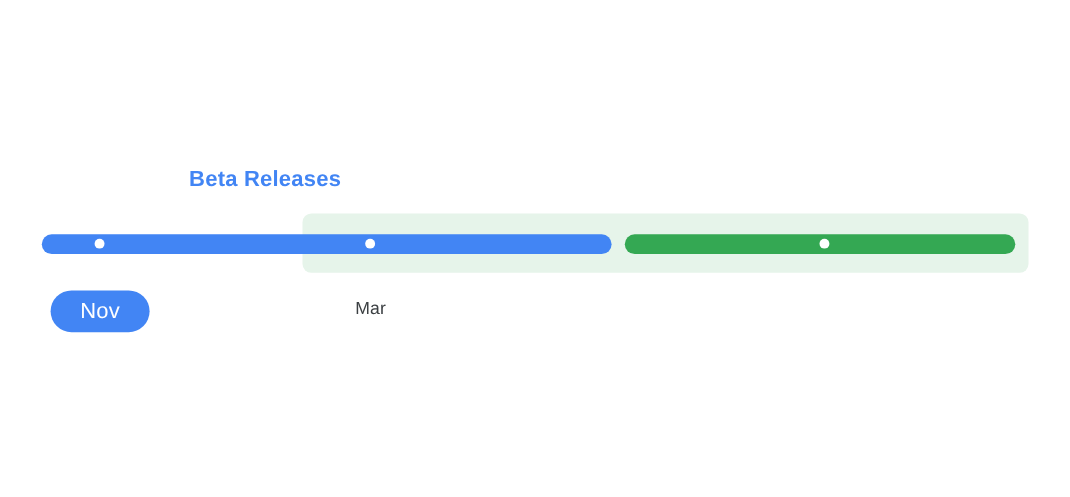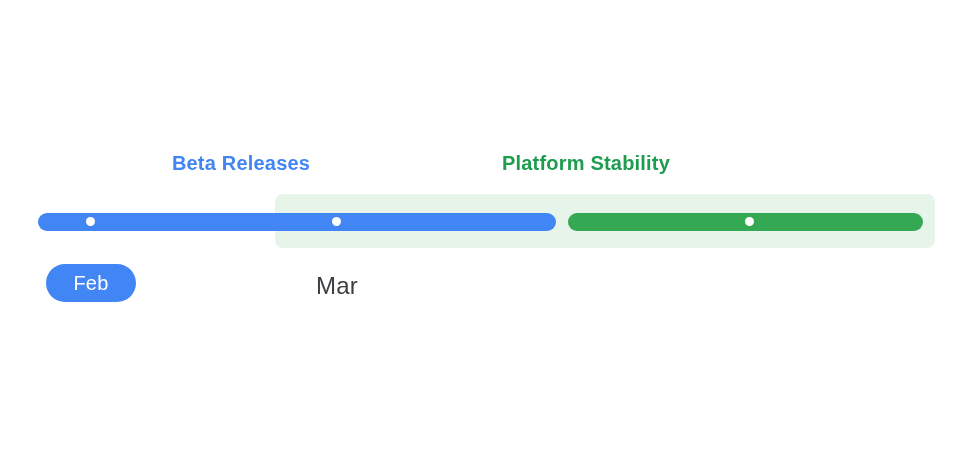--- a/index.html
+++ b/index.html
@@ -75,43 +75,42 @@
     font-size: 20px;
     display: flex;
     align-items: center;
     justify-content: center;
     letter-spacing: 0.2px;
   }
   .month-label {
     position: absolute;
     top: 272px;
     transform: translateX(-50%);
-    font-size: 24px;
+    font-size: 16px;
     white-space: nowrap;
     letter-spacing: 0.2px;
   }
   .month-label.mar   { left: 337px; color: #3C4043; }
   .month-label.final { left: 747px; color: #34A853; }
 </style>
 </head>
 <body>
 
 <div class="canvas">
 
   <div class="stability-band"></div>
 
   <div class="phase-label beta">Beta Releases</div>
 
-  <div class="phase-label stable">Platform Stability</div>
 
   <div class="bar beta"></div>
   <div class="bar stable"></div>
 
   <div class="dot d1"></div>
   <div class="dot d2"></div>
   <div class="dot d3"></div>
 
-  <div class="feb-pill">Feb</div>
+  <div class="feb-pill">Nov</div>
 
   <div class="month-label mar">Mar</div>
 
 
 </div>
 
 </body></html>

